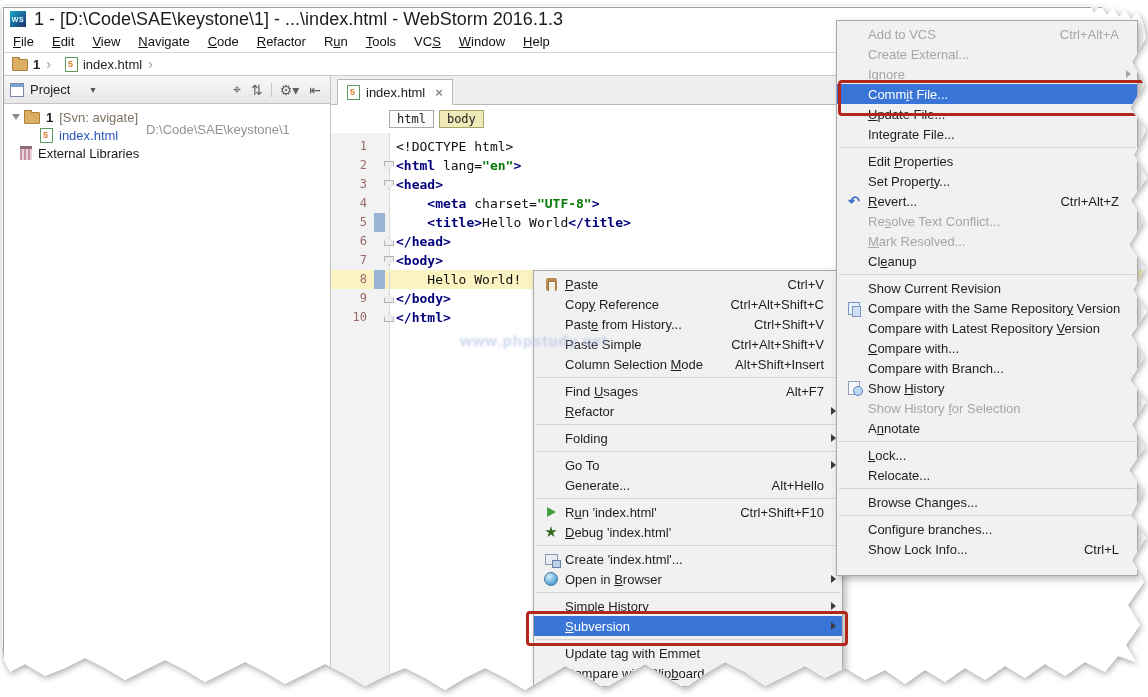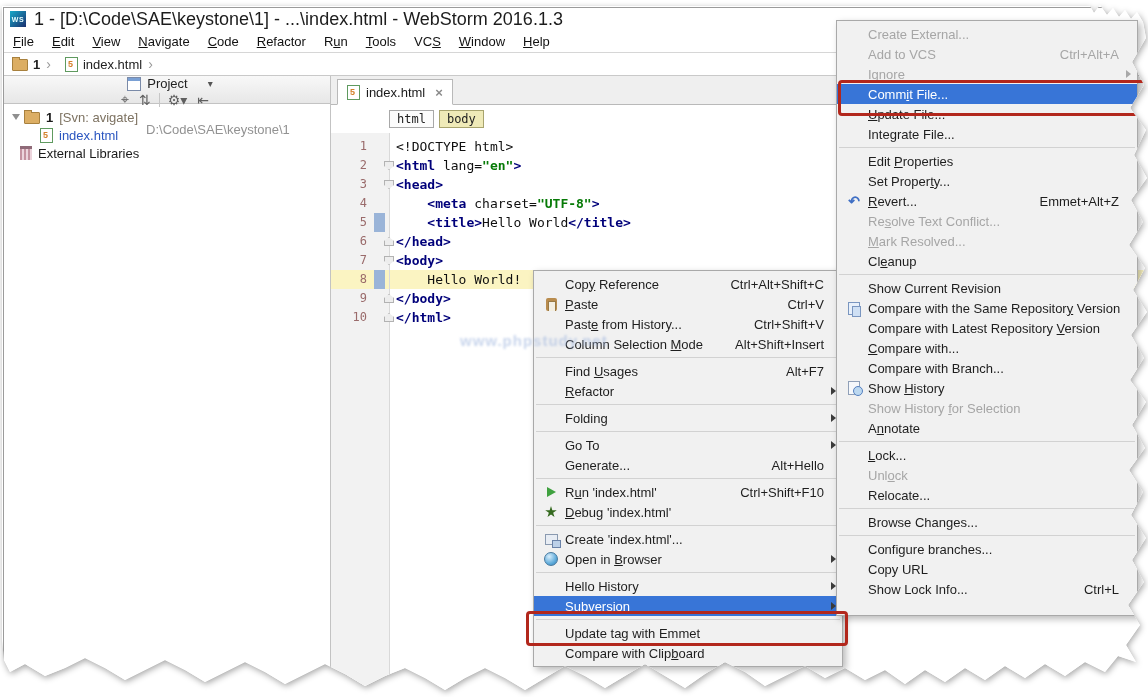--- a/index.html
+++ b/index.html
@@ -37,21 +37,21 @@
   .create-run-config-icon::after{content:"";position:absolute;right:-4px;bottom:-4px;width:7px;height:6px;background:#bcd0e8;border:1px solid #6a82a8;}
   .browser-icon{width:12px;height:12px;border-radius:50%;background:radial-gradient(circle at 35% 30%,#d8eefc,#58a7d8 65%,#3f7fae);border:1px solid #47799f;}
   .revert-icon::before{content:"\21B6";color:#3f6fc4;font-weight:bold;font-size:14px;line-height:12px;}
   .compare-repo-icon{width:10px;height:11px;background:#e8f0fa;border:1px solid #7a96c0;}
   .compare-repo-icon::after{content:"";position:absolute;left:3px;top:3px;width:7px;height:9px;background:#cfe0f4;border:1px solid #7a96c0;}
   .history-icon{width:10px;height:12px;background:#f6f8fb;border:1px solid #90a0b8;}
   .history-icon::after{content:"";position:absolute;right:-4px;bottom:-2px;width:8px;height:8px;border-radius:50%;background:#bcd8f0;border:1px solid #5580c0;}
 
   
   .project-panel{position:absolute;left:4px;top:76px;width:326px;bottom:0;background:#fff;}
-  .phead{height:27px;background:linear-gradient(#f8f8f8,#e7e7e7);border-bottom:1px solid #c3c3c3;display:flex;align-items:center;font-size:13px;color:#222;flex-direction:column;}
+  .phead{height:27px;background:linear-gradient(#f8f8f8,#e7e7e7);border-bottom:1px solid #c3c3c3;display:flex;align-items:center;font-size:13px;color:#222;}
   .phead .ptitle{margin-left:6px;display:flex;align-items:center;gap:6px;}
   .phead .caret{margin-left:14px;color:#555;font-size:10px;}
   .phead .spacer{flex:1;}
   .tool-ic{color:#5f5f5f;font-size:14px;padding:0 5px;cursor:default;}
   .tool-sep{width:1px;height:14px;background:#c6c6c6;margin:0 3px;}
   .tree{padding-top:4px;font-size:13px;color:#1a1a1a;}
   .tree-row{height:18px;display:flex;align-items:center;white-space:nowrap;}
   .tree-exp{width:0;height:0;border-top:6px solid #8f8f8f;border-left:4px solid transparent;border-right:4px solid transparent;margin:0 4px 0 8px;}
   .tree-meta{color:#7d7261;margin-left:6px;}
   .tree-path{color:#929292;margin-left:8px;margin-top:24px;}
@@ -210,38 +210,43 @@
           <div class="fold-mark fold-start" style="top: 47px;"></div>
           <div class="fold-mark fold-start" style="top: 123px;"></div>
           <div class="fold-mark fold-end" style="top: 104px;"></div>
           <div class="fold-mark fold-end" style="top: 161px;"></div>
           <div class="fold-mark fold-end" style="top: 180px;"></div>
         </div>
   </div>
 
   <div class="menu" id="ctx-menu" style="left:533px;top:270px;width:308px;">
         <div class="mi">
+          <span class="ic">
+            <span class="gi paste-icon"></span>
+          </span>
+          <span class="lb"><u>P</u>aste</span>
+          <span class="sc">Ctrl+V</span>
+        </div>
+        <div class="mi">
           <span class="ic"></span>
           <span class="lb">Cop<u>y</u> Reference</span>
           <span class="sc">Ctrl+Alt+Shift+C</span>
         </div>
         <div class="mi">
-          <span class="ic">
-            <span class="gi paste-icon"></span>
-          </span>
-          <span class="lb"><u>P</u>aste</span>
-          <span class="sc">Ctrl+V</span>
-        </div>
-        <div class="mi">
           <span class="ic"></span>
           <span class="lb">Past<u>e</u> from History...</span>
           <span class="sc">Ctrl+Shift+V</span>
         </div>
         <div class="mi">
           <span class="ic"></span>
+          <span class="lb">Paste Simple</span>
+          <span class="sc">Ctrl+Alt+Shift+V</span>
+        </div>
+        <div class="mi">
+          <span class="ic"></span>
           <span class="lb">Column Selection <u>M</u>ode</span>
           <span class="sc">Alt+Shift+Insert</span>
         </div>
         <div class="sep"></div>
         <div class="mi">
           <span class="ic"></span>
           <span class="lb">Find <u>U</u>sages</span>
           <span class="sc">Alt+F7</span>
         </div>
         <div class="mi">
@@ -290,50 +295,50 @@
         <div class="mi">
           <span class="ic">
             <span class="gi browser-icon"></span>
           </span>
           <span class="lb">Open in <u>B</u>rowser</span>
           <span class="arrow"></span>
         </div>
         <div class="sep"></div>
         <div class="mi">
           <span class="ic"></span>
-          <span class="lb">Hello History</span>
+          <span class="lb">Simple History</span>
           <span class="arrow"></span>
         </div>
         <div class="mi sel">
           <span class="ic"></span>
           <span class="lb"><u>S</u>ubversion</span>
           <span class="arrow"></span>
         </div>
         <div class="sep"></div>
         <div class="mi">
           <span class="ic"></span>
           <span class="lb">Update tag with Emmet</span>
         </div>
         <div class="mi">
           <span class="ic"></span>
           <span class="lb">Compare with Clip<u>b</u>oard</span>
         </div>
       </div>
   <div class="menu" id="vcs-menu" style="left:836px;top:20px;width:300px;padding-bottom:16px;">
         <div class="mi dis">
           <span class="ic"></span>
-          <span class="lb">Create External...</span>
-        </div>
-        <div class="mi dis">
-          <span class="ic"></span>
           <span class="lb">Add to VCS</span>
           <span class="sc">Ctrl+Alt+A</span>
         </div>
         <div class="mi dis">
           <span class="ic"></span>
+          <span class="lb">Create External...</span>
+        </div>
+        <div class="mi dis">
+          <span class="ic"></span>
           <span class="lb">Ignore</span>
           <span class="arrow"></span>
         </div>
         <div class="mi sel">
           <span class="ic"></span>
           <span class="lb">Comm<u>i</u>t File...</span>
         </div>
         <div class="mi">
           <span class="ic"></span>
           <span class="lb"><u>U</u>pdate File...</span>
@@ -349,21 +354,21 @@
         </div>
         <div class="mi">
           <span class="ic"></span>
           <span class="lb">Set Proper<u>t</u>y...</span>
         </div>
         <div class="mi">
           <span class="ic">
             <span class="gi revert-icon"></span>
           </span>
           <span class="lb"><u>R</u>evert...</span>
-          <span class="sc">Emmet+Alt+Z</span>
+          <span class="sc">Ctrl+Alt+Z</span>
         </div>
         <div class="mi dis">
           <span class="ic"></span>
           <span class="lb">Re<u>s</u>olve Text Conflict...</span>
         </div>
         <div class="mi dis">
           <span class="ic"></span>
           <span class="lb"><u>M</u>ark Resolved...</span>
         </div>
         <div class="mi">
@@ -405,41 +410,33 @@
         </div>
         <div class="mi">
           <span class="ic"></span>
           <span class="lb">A<u>n</u>notate</span>
         </div>
         <div class="sep"></div>
         <div class="mi">
           <span class="ic"></span>
           <span class="lb"><u>L</u>ock...</span>
         </div>
-        <div class="mi dis">
-          <span class="ic"></span>
-          <span class="lb">Unl<u>o</u>ck</span>
-        </div>
         <div class="mi">
           <span class="ic"></span>
           <span class="lb">Relocate...</span>
         </div>
         <div class="sep"></div>
         <div class="mi">
           <span class="ic"></span>
           <span class="lb">Browse Changes...</span>
         </div>
         <div class="sep"></div>
         <div class="mi">
           <span class="ic"></span>
           <span class="lb">Configure branches...</span>
-        </div>
-        <div class="mi">
-          <span class="ic"></span>
-          <span class="lb">Copy URL</span>
         </div>
         <div class="mi">
           <span class="ic"></span>
           <span class="lb">Show Lock Info...</span>
           <span class="sc">Ctrl+L</span>
         </div>
       </div>
 
   <div class="redbox" style="left:526px;top:611px;width:316px;height:29px;"></div>
   <div class="redbox" style="left:838px;top:80px;width:304px;height:30px;"></div>

